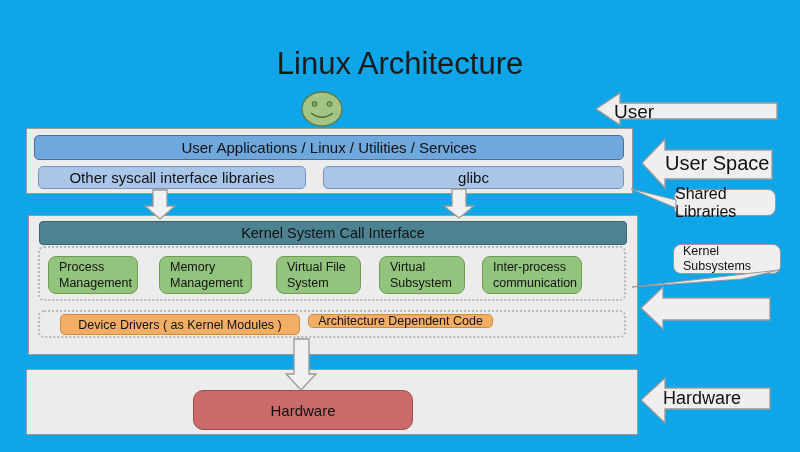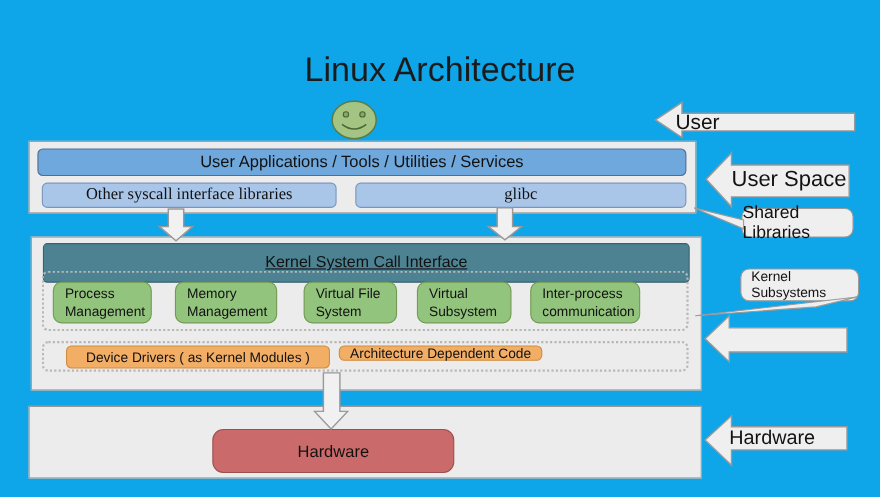--- a/index.html
+++ b/index.html
@@ -15,21 +15,21 @@
   .container{
     background:var(--container_fill);
     border:1.5px solid var(--container_border);
     z-index:1;
   }
   .bar{
     display:flex;align-items:center;justify-content:center;
     font-size:15px;z-index:2;border-radius:5px;white-space:nowrap;
   }
   .apps-bar{background:var(--apps_bar);border:1.5px solid #4f6d96;}
-  .lightblue-bar{background:var(--light_blue);border:1.5px solid #7b94bf;font-family:Liberation Serif, serif;}
+  .lightblue-bar{background:var(--light_blue);border:1.5px solid #7b94bf;}
   .teal-bar{background:var(--teal);border:1.5px solid #3a636e;border-radius:4px;font-size:14.5px;}
   .dotted{border:2px dotted #b8b8b8;border-radius:6px;z-index:2;}
   .green-box{
     background:var(--green);border:1.5px solid #719a52;border-radius:8px;
     font-size:12.5px;line-height:1.28;display:flex;flex-direction:column;justify-content:center;
     padding-left:10px;padding-right:4px;z-index:3;
   }
   .orange-box{
     background:var(--orange);border:1.5px solid #cf8c3e;border-radius:5px;
     font-size:12.5px;display:flex;align-items:center;justify-content:center;
@@ -52,26 +52,26 @@
   svg.overlay{position:absolute;left:0;top:0;z-index:4;pointer-events:none;}
 </style>
 </head>
 <body>
 
 <div class="canvas">
 
   <div class="abs page-title">Linux Architecture</div>
 
   <div class="abs container" style="left:26px;top:128px;width:607px;height:66px;"></div>
-  <div class="abs bar apps-bar" style="left:34px;top:135px;width:590px;height:25px;">User Applications / Tools / Utilities / Services</div>
+  <div class="abs bar apps-bar" style="left:34px;top:135px;width:590px;height:25px;">User Applications / Linux / Utilities / Services</div>
   <div class="abs bar lightblue-bar" style="left:38px;top:166px;width:268px;height:23px;">Other syscall interface libraries</div>
   <div class="abs bar lightblue-bar" style="left:323px;top:166px;width:301px;height:23px;">glibc</div>
 
   <div class="abs container" style="left:28px;top:215px;width:610px;height:140px;"></div>
-  <div class="abs bar teal-bar" style="left:39px;top:221px;width:588px;height:36px;text-decoration:underline;">Kernel System Call Interface</div>
+  <div class="abs bar teal-bar" style="left:39px;top:221px;width:588px;height:24px;">Kernel System Call Interface</div>
 
   <div class="abs dotted" style="left:38px;top:246px;width:588px;height:55px;"></div>
   <div class="abs green-box" style="left:48px;top:256px;width:90px;height:38px;">Process Management</div>
   <div class="abs green-box" style="left:159px;top:256px;width:93px;height:38px;">Memory Management</div>
   <div class="abs green-box" style="left:276px;top:256px;width:85px;height:38px;">Virtual File System</div>
   <div class="abs green-box" style="left:379px;top:256px;width:86px;height:38px;">Virtual Subsystem</div>
   <div class="abs green-box" style="left:482px;top:256px;width:100px;height:38px;">Inter-process communication</div>
 
   <div class="abs dotted" style="left:38px;top:310px;width:588px;height:28px;"></div>
   <div class="abs orange-box" style="left:60px;top:314px;width:240px;height:21px;text-align:right;">Device Drivers ( as Kernel Modules )</div>

